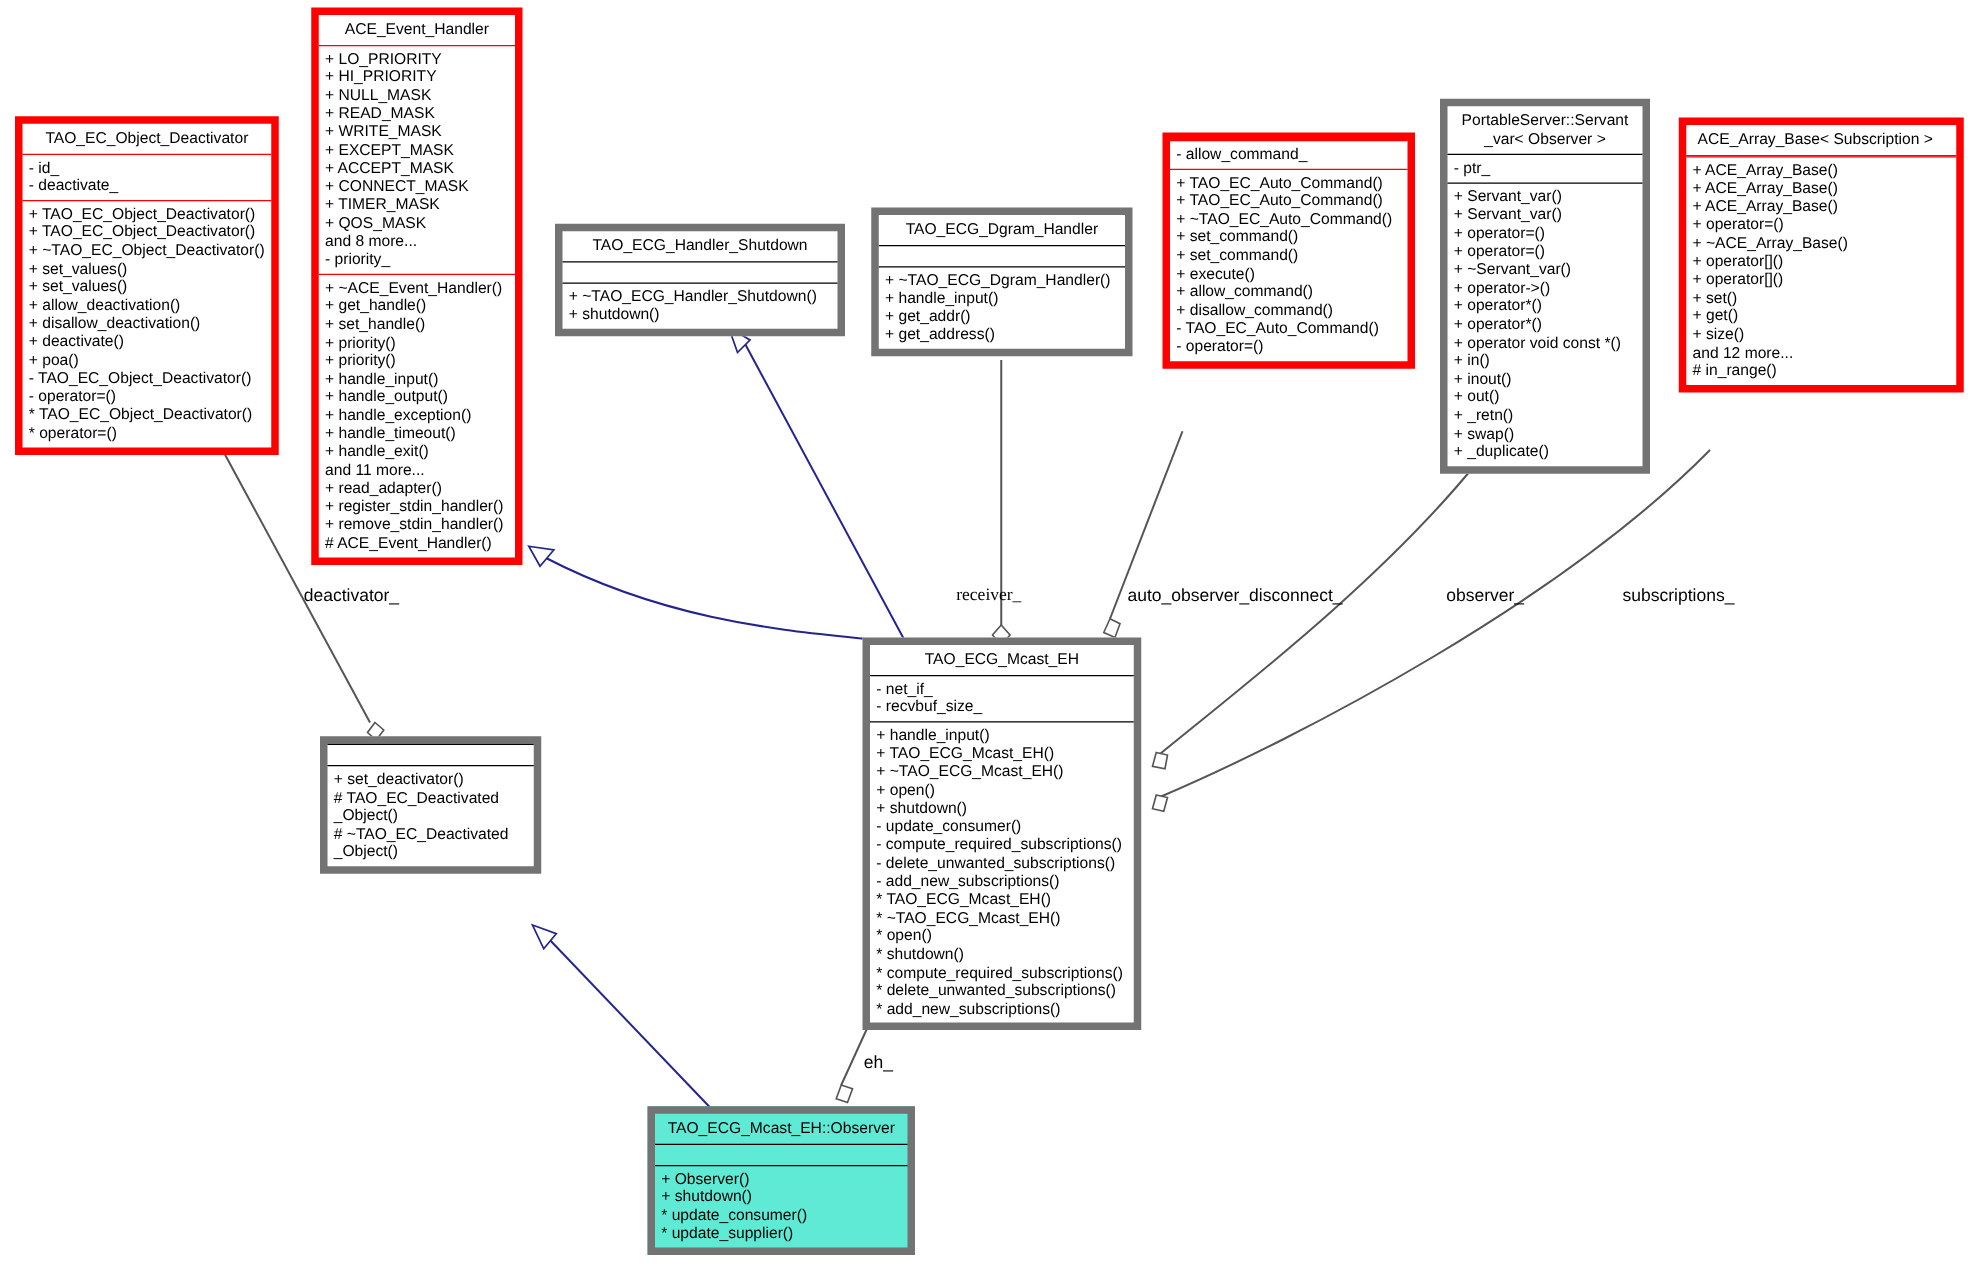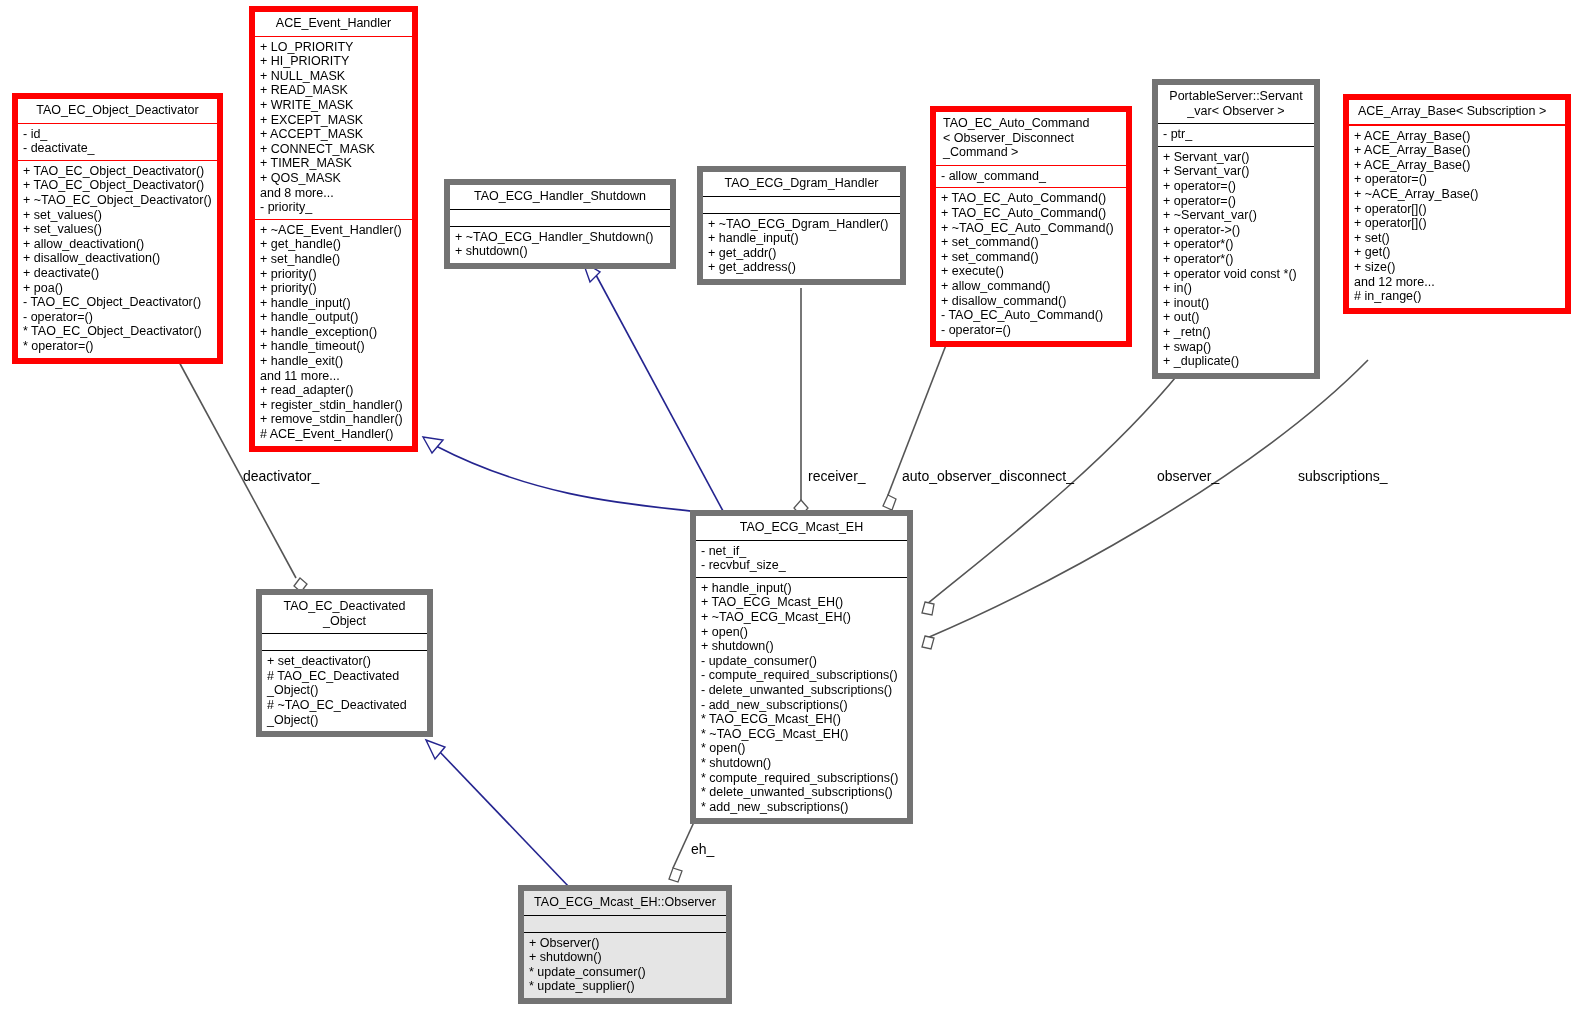--- a/index.html
+++ b/index.html
@@ -2,21 +2,21 @@
 <html><head>
 <meta charset="utf-8">
 <style>
   html,body{margin:0;padding:0;background:#ffffff;}
   body{font-family:"Liberation Sans",sans-serif;}
   #canvas{position:relative;width:1580px;height:1019px;overflow:hidden;background:#fff;}
 
   .uml-box{position:absolute;box-sizing:border-box;background:#ffffff;
            border:6px solid #737373;font-size:12.5px;line-height:14.6px;color:#000;}
   .uml-box.red{border-color:#ff0000;}
-  .uml-box.shaded{background:#e5e5e5;}
+  .uml-box.shaded{background:#5eead4;}
 
   .uml-title{text-align:center;padding:4px 6px 5px 6px;white-space:pre-line;}
   .uml-sep{border-top:1px solid #000;}
   .red .uml-sep{border-top-color:#ff0000;}
 
   .uml-sec{padding:3px 5px 4px 5px;}
   .uml-sec.empty{height:16px;padding:0;}
   .uml-row{white-space:pre;}
 
   .edge-label{position:absolute;font-size:14px;color:#000;white-space:nowrap;line-height:13px;}
@@ -74,21 +74,21 @@
       <path class="agg-d" d="M 925 636 l 9 2 l -3 11 l -9 -2 z"></path>
     </g>
 
     <g>
       <path class="agg" d="M 694 822 L 673 868"></path>
       <path class="agg-d" d="M 673 868 l 9 3 l -4 11 l -9 -3 z"></path>
     </g>
   </svg>
 
   <div class="edge-label" style="left:243px;top:470px;">deactivator_</div>
-  <div class="edge-label" style="left:808px;top:470px;">receiver_</div>
+  <div class="edge-label" style="left:765px;top:470px;font-family:Liberation Serif, serif;">receiver_</div>
   <div class="edge-label" style="left:902px;top:470px;">auto_observer_disconnect_</div>
   <div class="edge-label" style="left:1125px;top:470px;margin-left:32px;">observer_</div>
   <div class="edge-label" style="left:1298px;top:470px;">subscriptions_</div>
   <div class="edge-label" style="left:691px;top:843px;">eh_</div>
 
   <div class="uml-box red" style="left:12px;top:93px;width:211px;">
     <div class="uml-title">TAO_EC_Object_Deactivator</div>
     <div class="uml-sep"></div>
     <div class="uml-sec">
       <div class="uml-row">- id_</div>
@@ -167,23 +167,20 @@
     <div class="uml-sep"></div>
     <div class="uml-sec">
       <div class="uml-row">+ ~TAO_ECG_Dgram_Handler()</div>
       <div class="uml-row">+ handle_input()</div>
       <div class="uml-row">+ get_addr()</div>
       <div class="uml-row">+ get_address()</div>
     </div>
   </div>
 
   <div class="uml-box red" style="left:930px;top:106px;width:202px;">
-    <div class="uml-title" style="text-align:left;padding-left:7px;">TAO_EC_Auto_Command
-&lt; Observer_Disconnect
-          _Command &gt;</div>
     <div class="uml-sep"></div>
     <div class="uml-sec">
       <div class="uml-row">- allow_command_</div>
     </div>
     <div class="uml-sep"></div>
     <div class="uml-sec">
       <div class="uml-row">+ TAO_EC_Auto_Command()</div>
       <div class="uml-row">+ TAO_EC_Auto_Command()</div>
       <div class="uml-row">+ ~TAO_EC_Auto_Command()</div>
       <div class="uml-row">+ set_command()</div>
@@ -237,22 +234,20 @@
       <div class="uml-row">+ operator[]()</div>
       <div class="uml-row">+ set()</div>
       <div class="uml-row">+ get()</div>
       <div class="uml-row">+ size()</div>
       <div class="uml-row">and 12 more...</div>
       <div class="uml-row"># in_range()</div>
     </div>
   </div>
 
   <div class="uml-box" style="left:256px;top:589px;width:177px;">
-    <div class="uml-title">TAO_EC_Deactivated
-_Object</div>
     <div class="uml-sep"></div>
     <div class="uml-sec empty"></div>
     <div class="uml-sep"></div>
     <div class="uml-sec">
       <div class="uml-row">+ set_deactivator()</div>
       <div class="uml-row"># TAO_EC_Deactivated</div>
       <div class="uml-row">_Object()</div>
       <div class="uml-row"># ~TAO_EC_Deactivated</div>
       <div class="uml-row">_Object()</div>
     </div>

